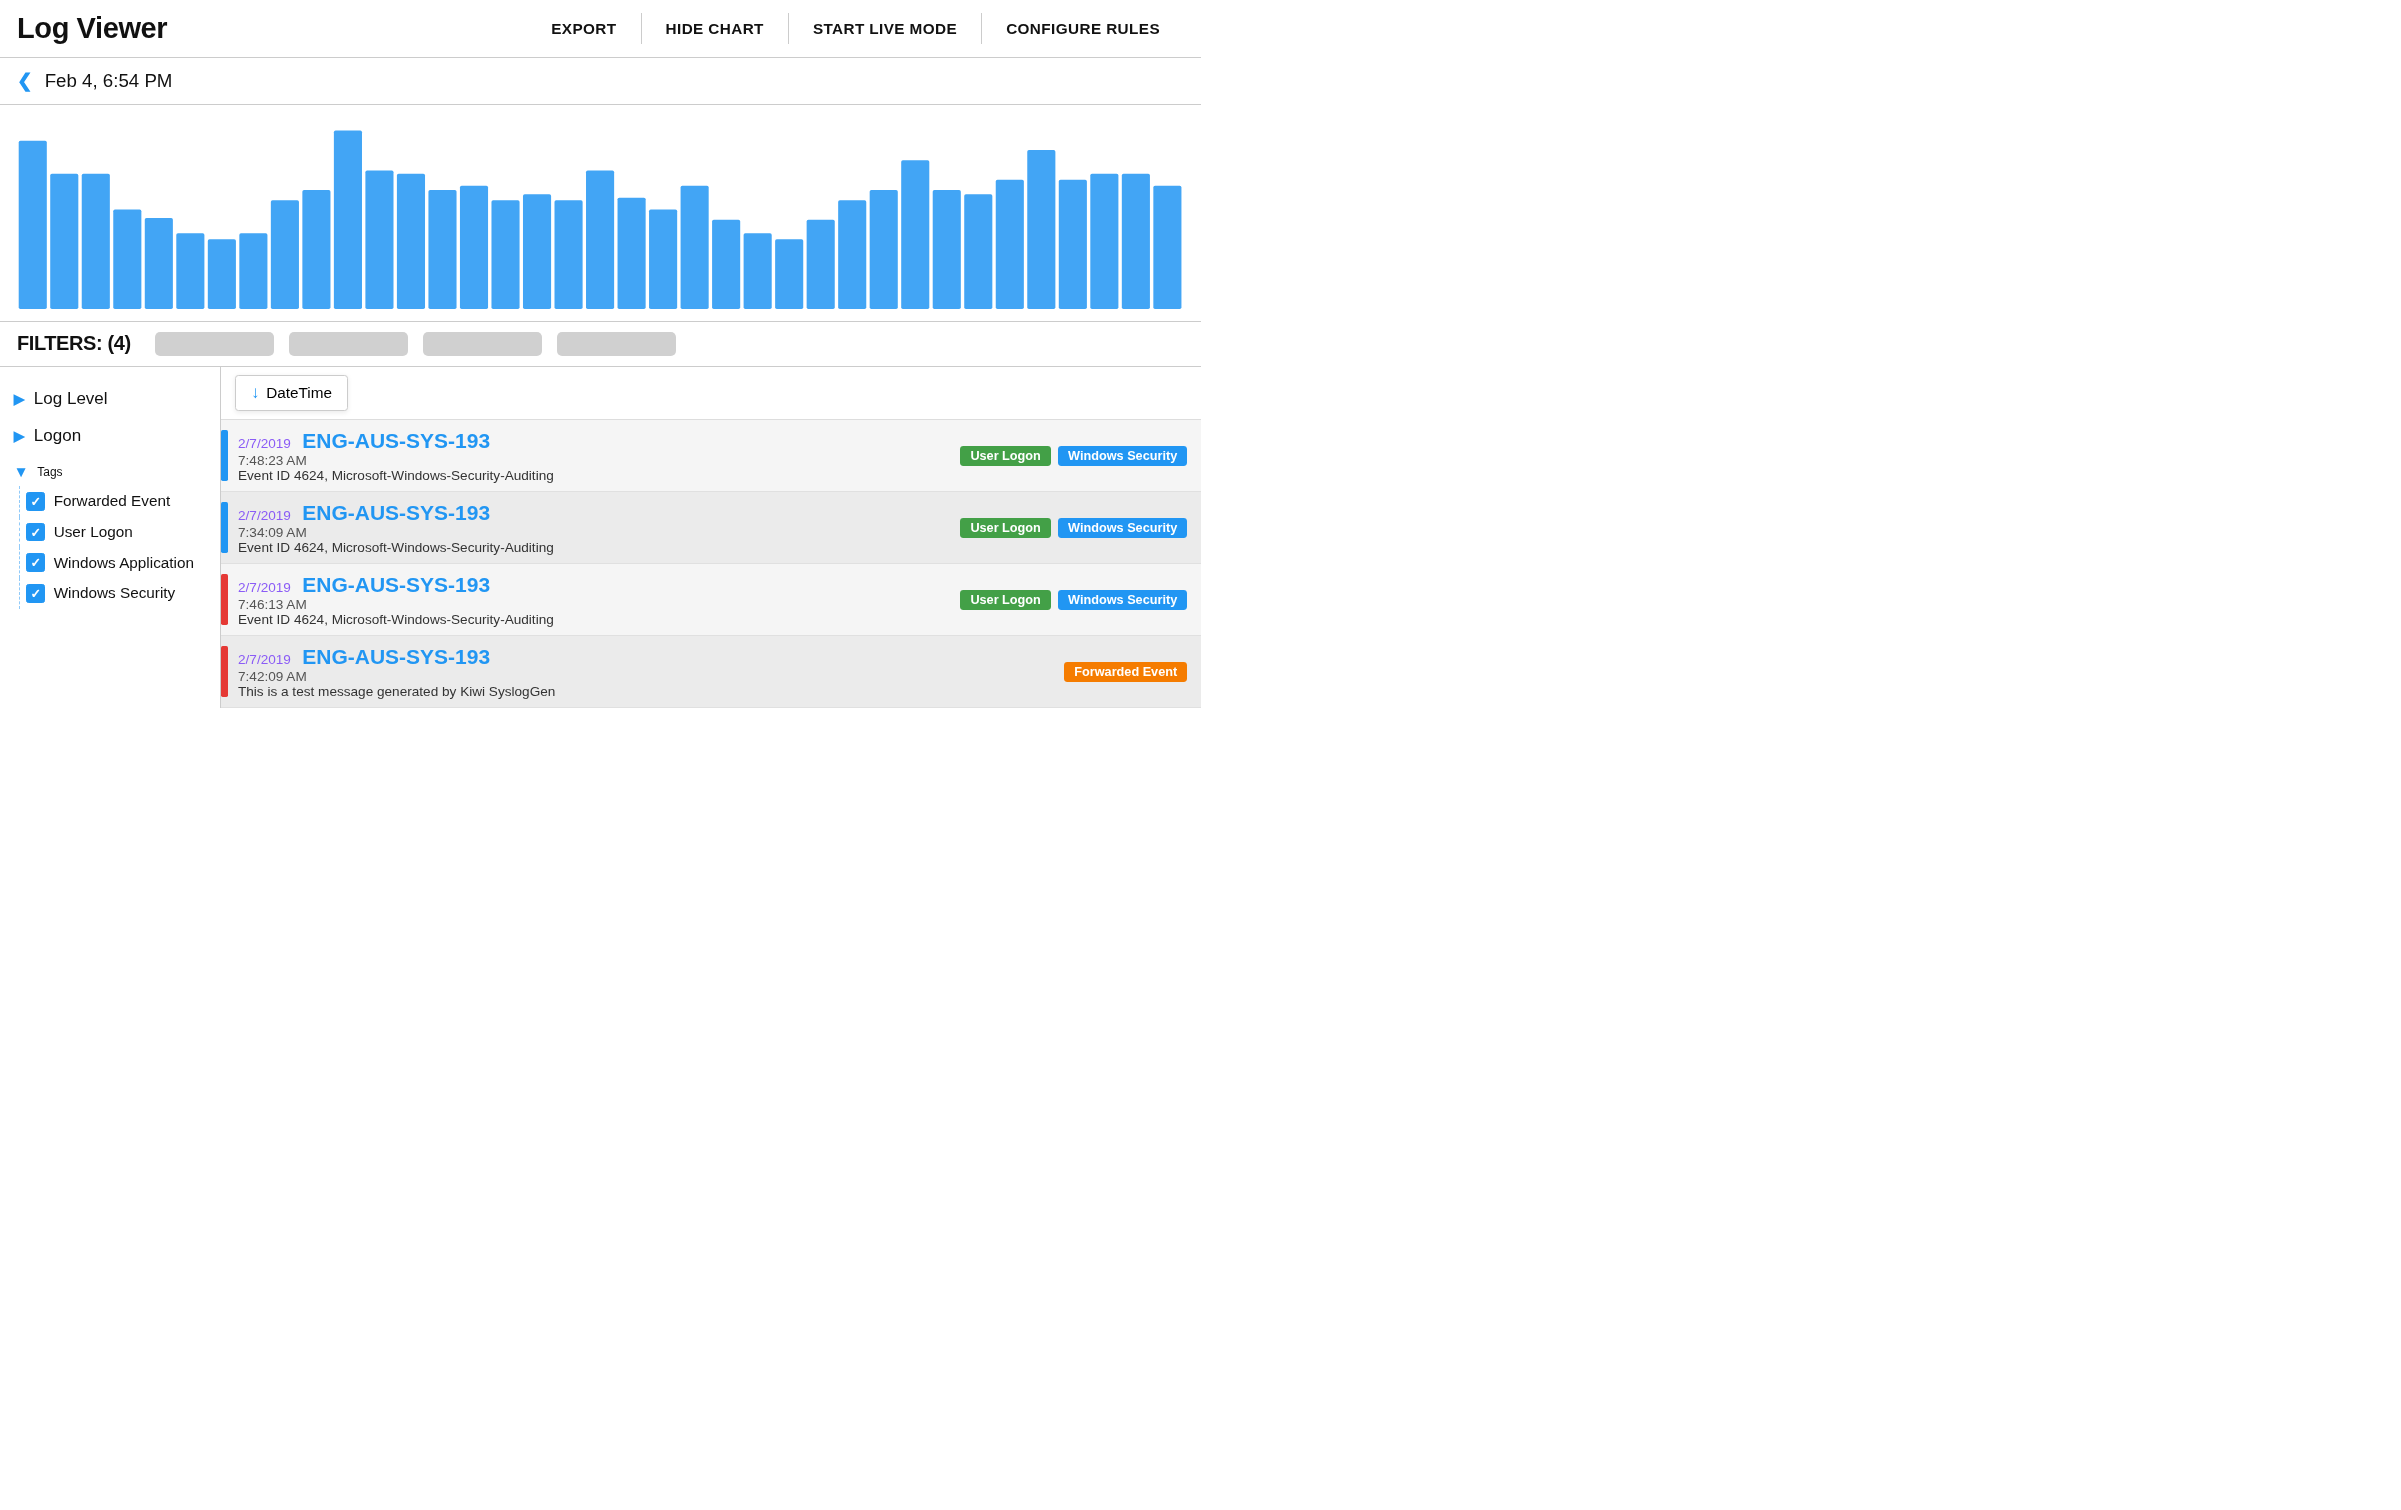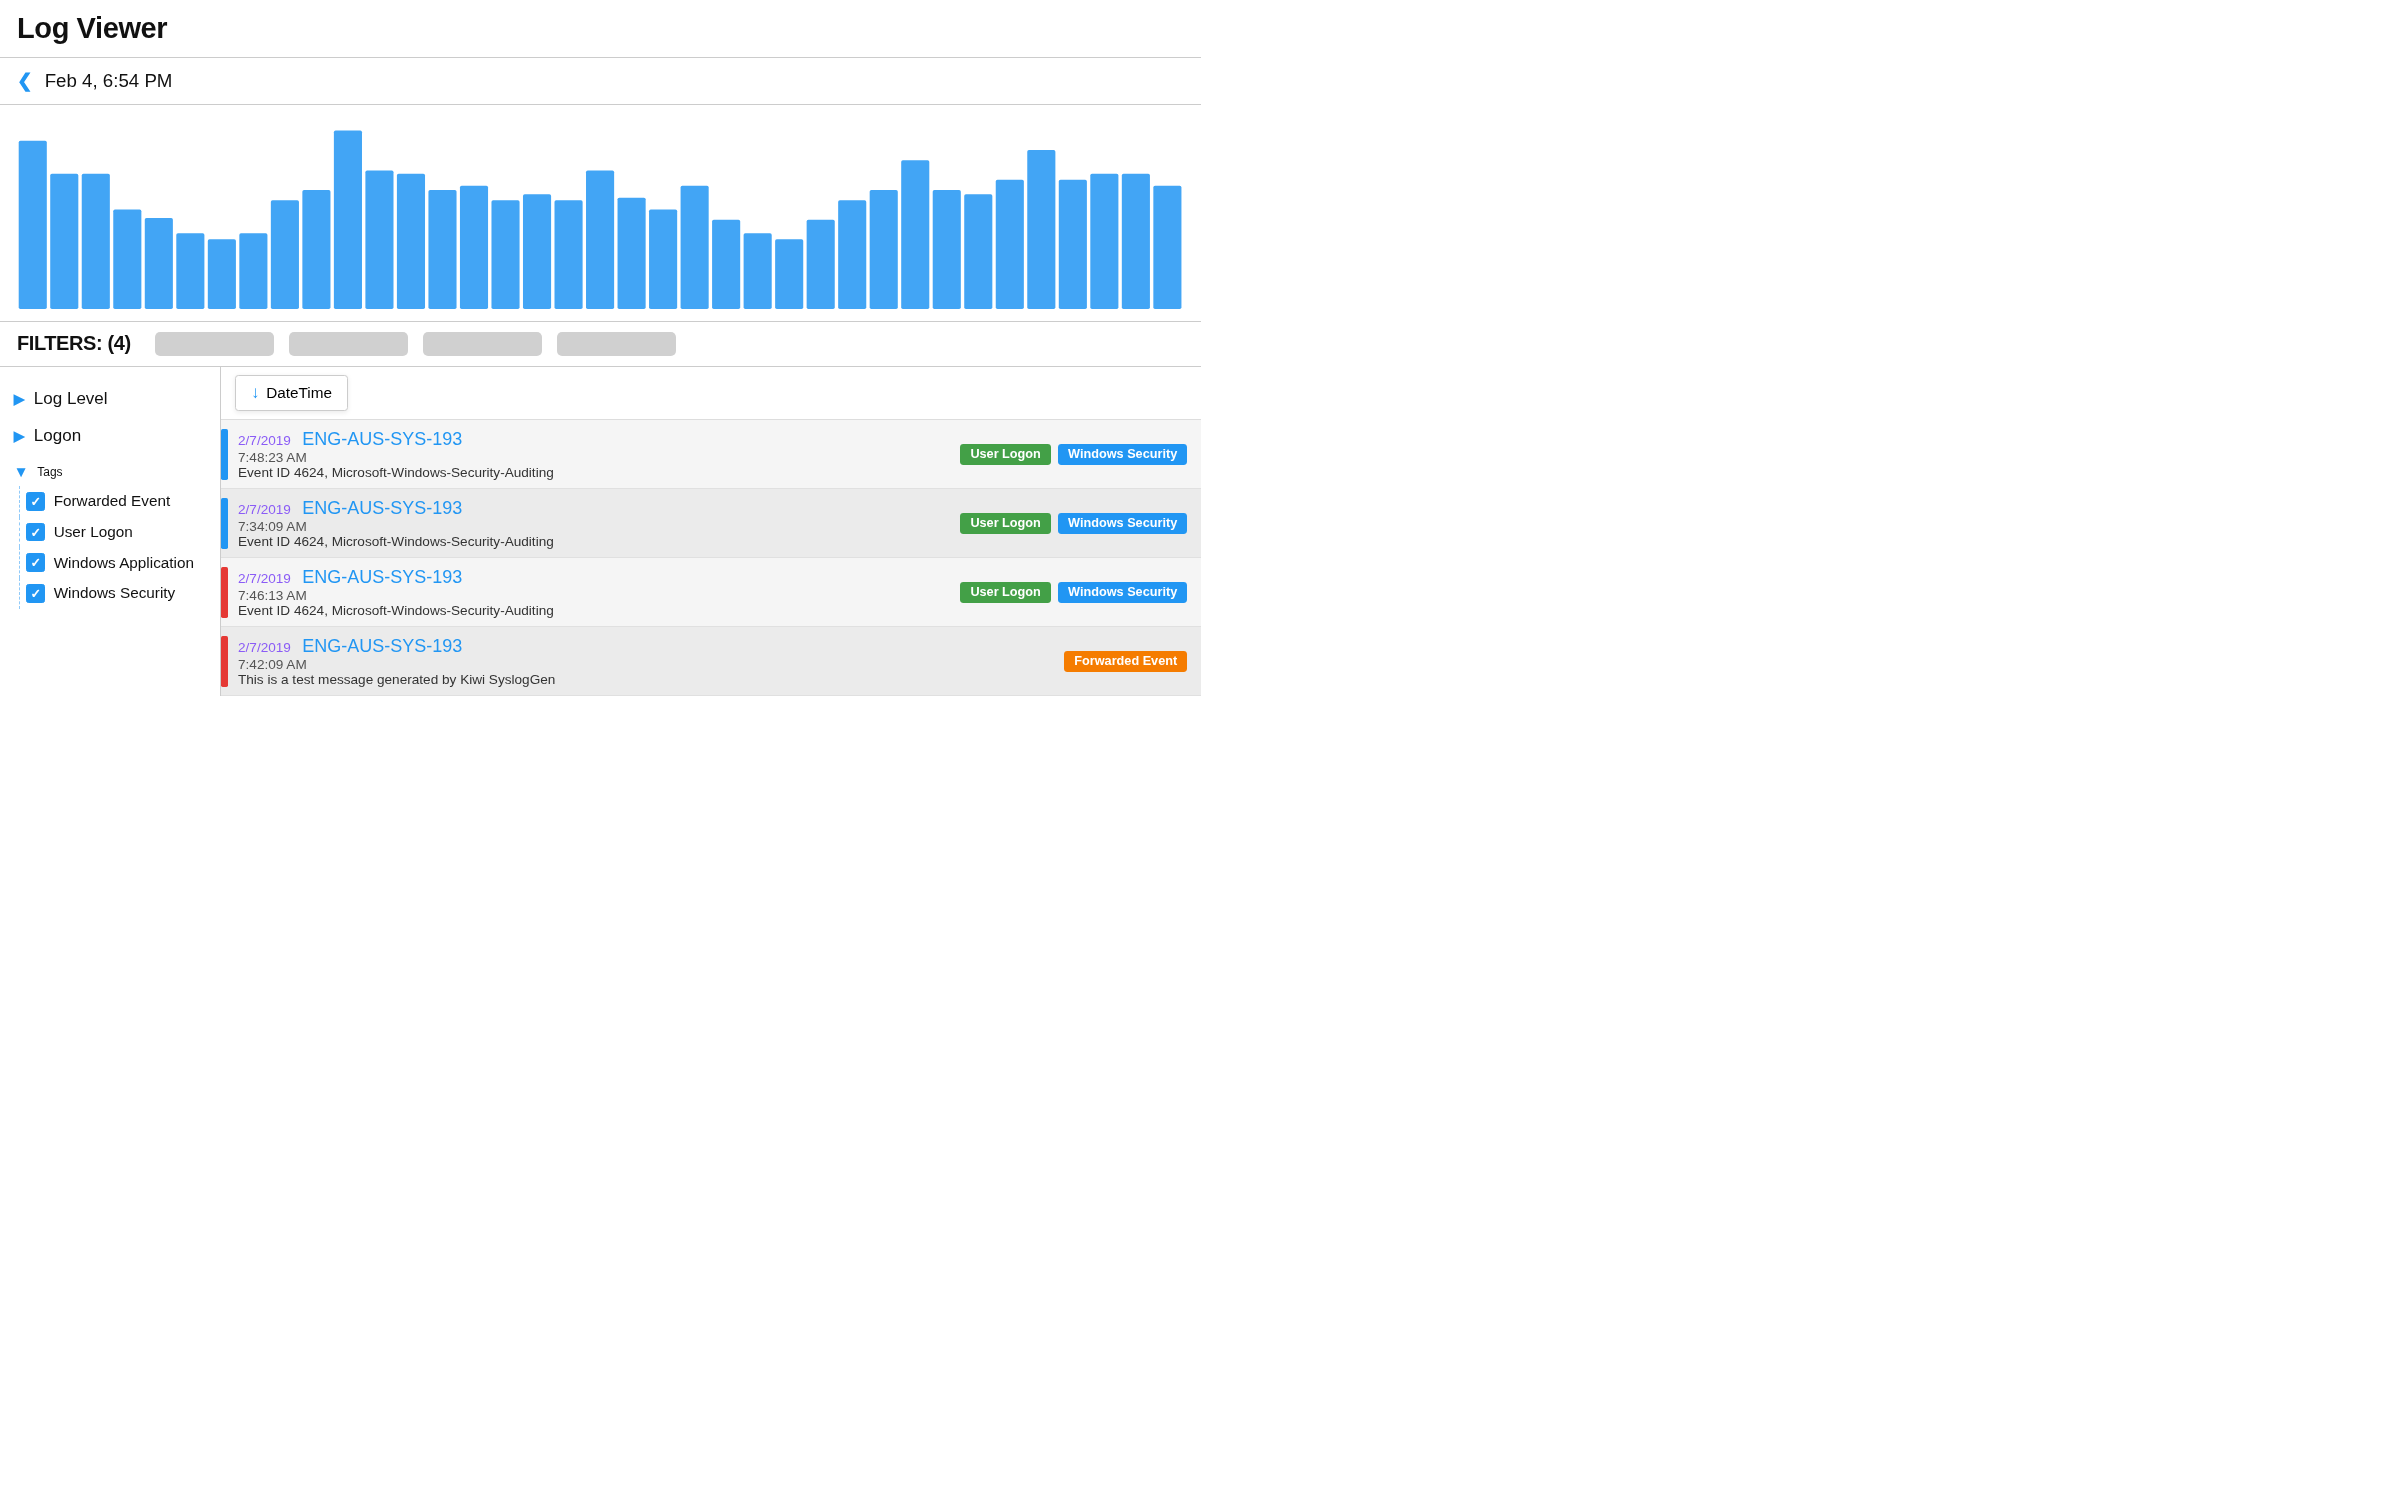--- a/index.html
+++ b/index.html
@@ -226,22 +226,22 @@
 
     .log-row-content {
       flex: 1;
     }
     .log-row-date {
       font-size: 13.6px;
       color: #8b5cf6;
       font-weight: 400;
     }
     .log-row-host {
-      font-size: 18px;
-      font-weight: 400;
+      font-size: 21px;
+      font-weight: 700;
       color: #2196F3;
       display: inline;
     }
     .log-row-time {
       font-size: 13.6px;
       color: #555;
       display: block;
     }
     .log-row-desc {
       font-size: 13.6px;
@@ -264,20 +264,26 @@
     }
     .tag-badge.green { background: #43A047; }
     .tag-badge.blue { background: #2196F3; }
     .tag-badge.orange { background: #F57C00; }
   </style>
 </head>
 <body>
 
 <div class="header">
   <span class="header-title">Log Viewer</span>
+  <div class="header-actions">
+    <button class="header-action-btn">EXPORT</button>
+    <button class="header-action-btn">HIDE CHART</button>
+    <button class="header-action-btn">START LIVE MODE</button>
+    <button class="header-action-btn">CONFIGURE RULES</button>
+  </div>
 </div>
 
 <div class="date-nav">
   <button class="date-nav-arrow">❮</button>
   <span class="date-nav-label">Feb 4, 6:54 PM</span>
 </div>
 
 <div class="chart-container">
   <svg class="chart-svg" viewBox="0 0 1370 220" preserveAspectRatio="none">
   <rect x="2" y="22" width="33" height="198" fill="#42A5F5" rx="2"></rect>

